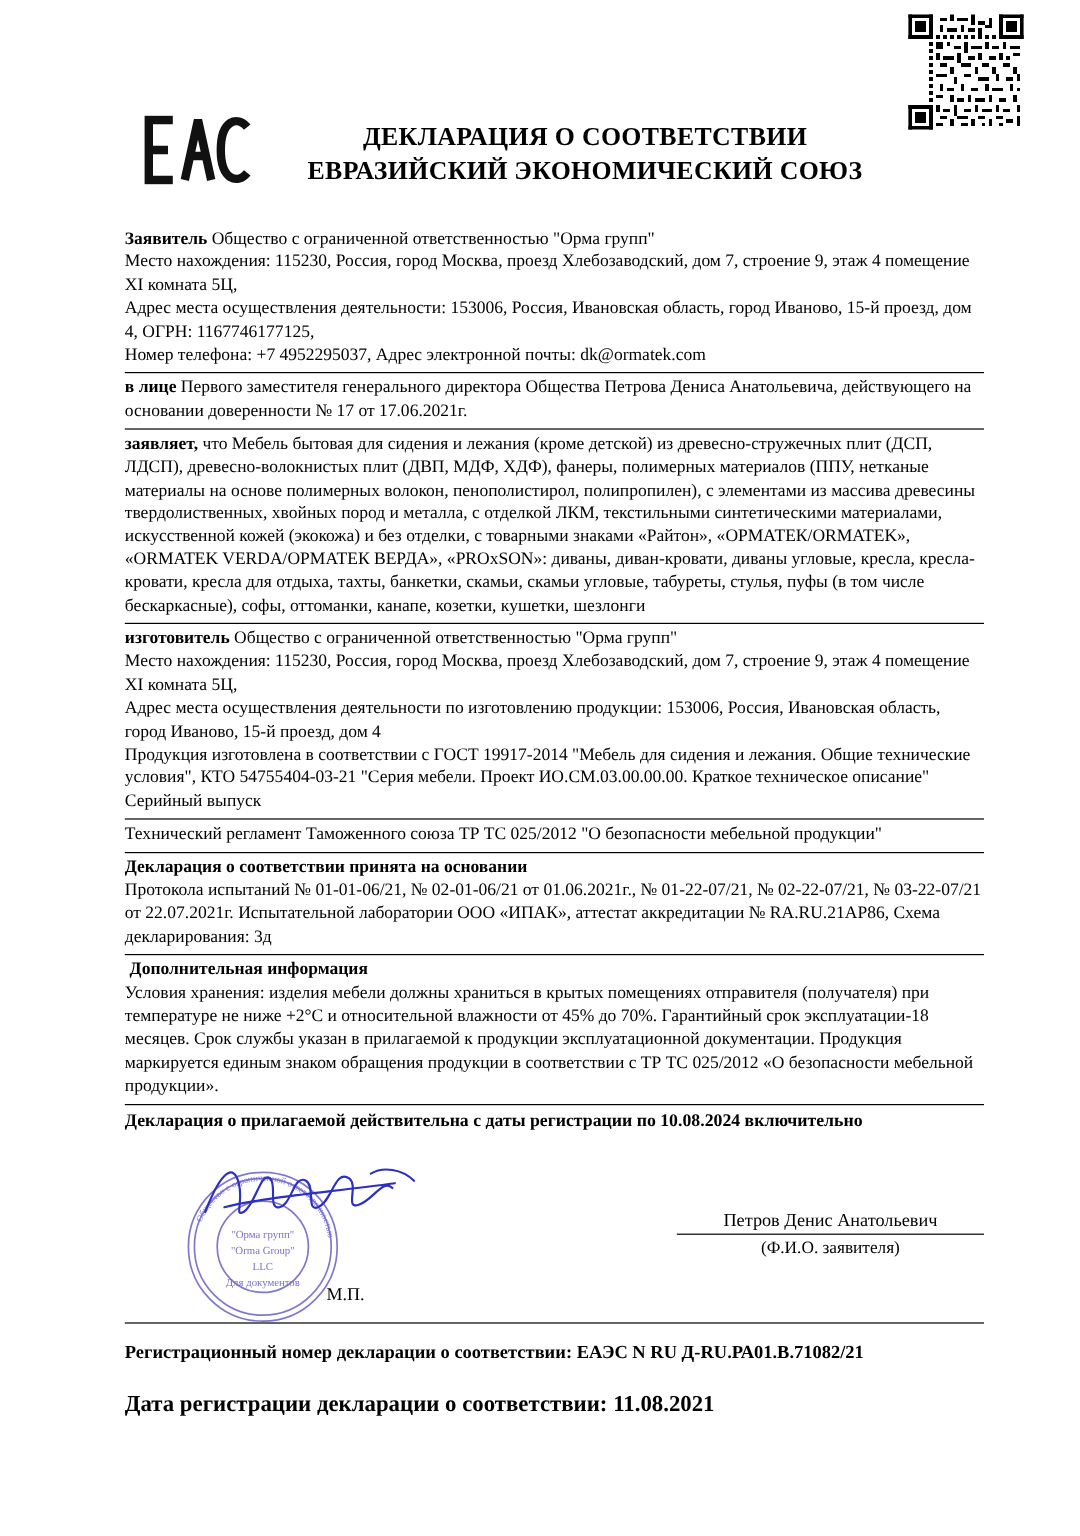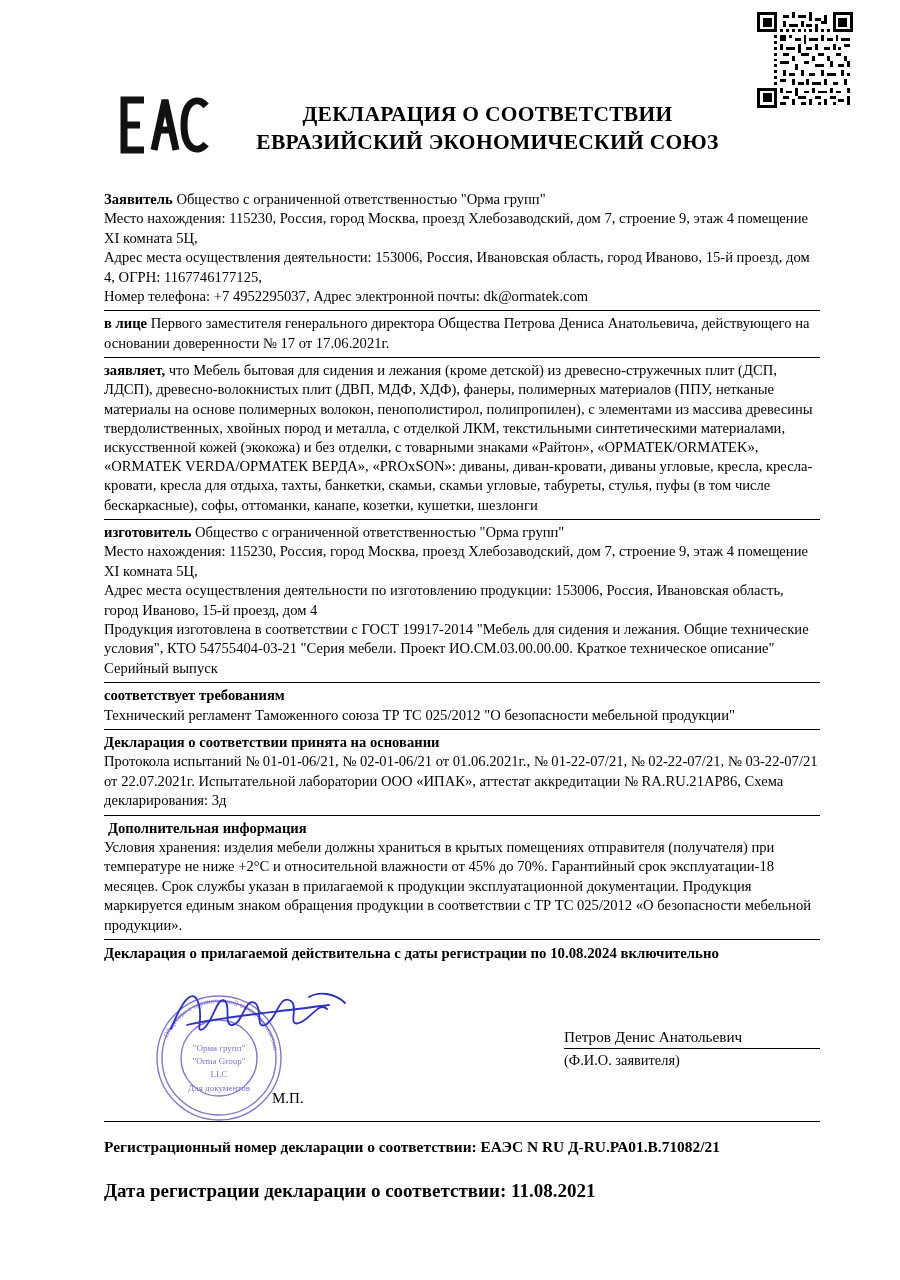--- a/index.html
+++ b/index.html
@@ -98,21 +98,21 @@
   }
   .sig-cap {
     font-size: 14.4px;
     margin-top: 2px;
   }
   .sig-right {
     position: absolute;
     left: 460px;
     top: 56px;
     width: 256px;
-    text-align: left;
+    text-align: center;
   }
   .sig-right .name {
     border-bottom: 1px solid #000;
     padding-bottom: 1px;
     font-size: 15.2px;
     display: block;
   }
   .sig-right .fio {
     font-size: 14.4px;
     margin-top: 2px;
@@ -352,21 +352,20 @@
         <span class="b">изготовитель</span>
         <span>Общество с ограниченной ответственностью "Орма групп"</span>
       </p>
       <p>Место нахождения: 115230, Россия, город Москва, проезд Хлебозаводский, дом 7, строение 9, этаж 4 помещение XI комната 5Ц,</p>
       <p>Адрес места осуществления деятельности по изготовлению продукции: 153006, Россия, Ивановская область, город Иваново, 15-й проезд, дом 4</p>
       <p>Продукция изготовлена в соответствии с ГОСТ 19917-2014 "Мебель для сидения и лежания. Общие технические условия", КТО 54755404-03-21 "Серия мебели. Проект ИО.СМ.03.00.00.00. Краткое техническое описание"</p>
       <p>Серийный выпуск</p>
     </div>
 
     <div class="sec">
-      <p class="b">соответствует требованиям</p>
       <p>Технический регламент Таможенного союза ТР ТС 025/2012 "О безопасности мебельной продукции"</p>
     </div>
 
     <div class="sec">
       <p class="b">Декларация о соответствии принята на основании</p>
       <p>Протокола испытаний № 01-01-06/21, № 02-01-06/21 от 01.06.2021г., № 01-22-07/21, № 02-22-07/21, № 03-22-07/21 от 22.07.2021г. Испытательной лаборатории ООО «ИПАК», аттестат аккредитации № RA.RU.21АР86, Схема декларирования: 3д</p>
     </div>
 
     <div class="sec">
       <p class="b ind">Дополнительная информация</p>

